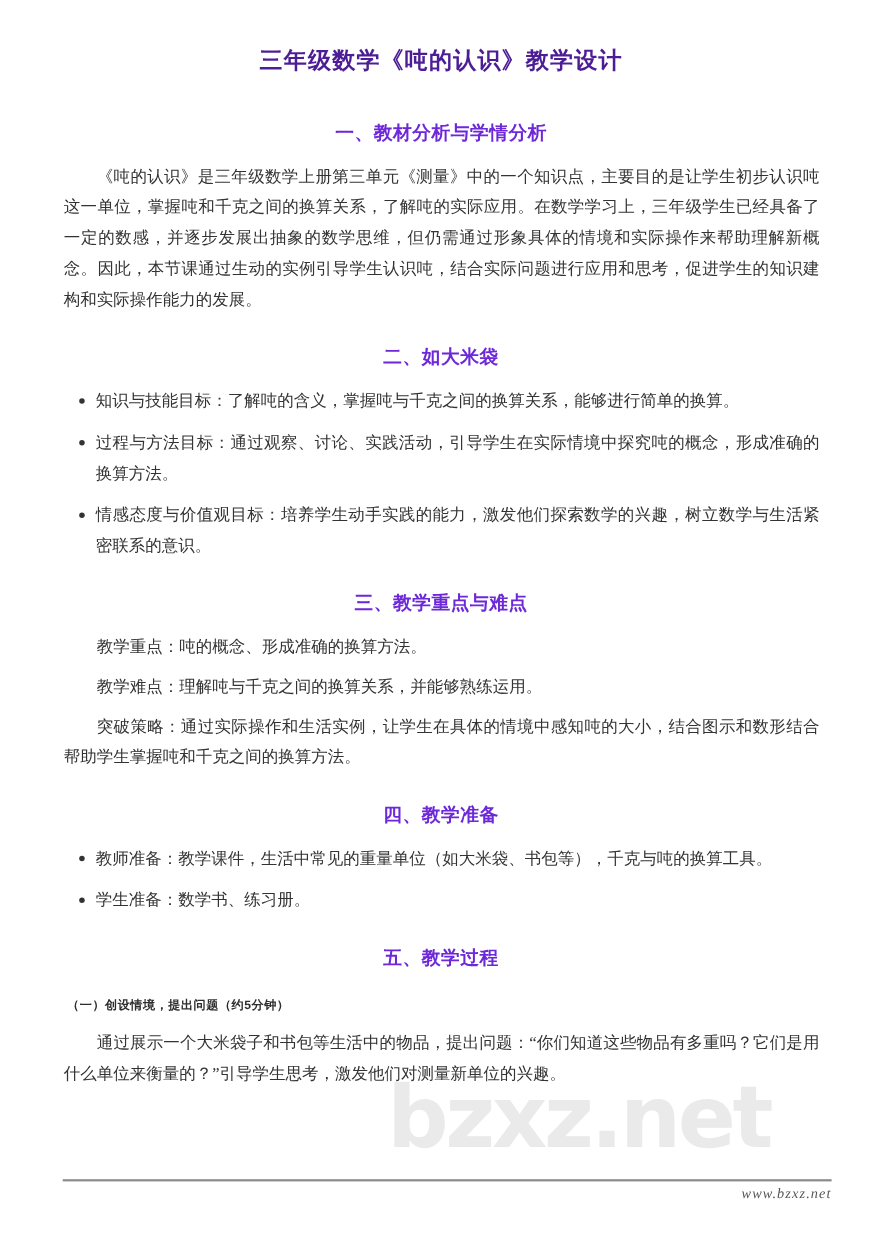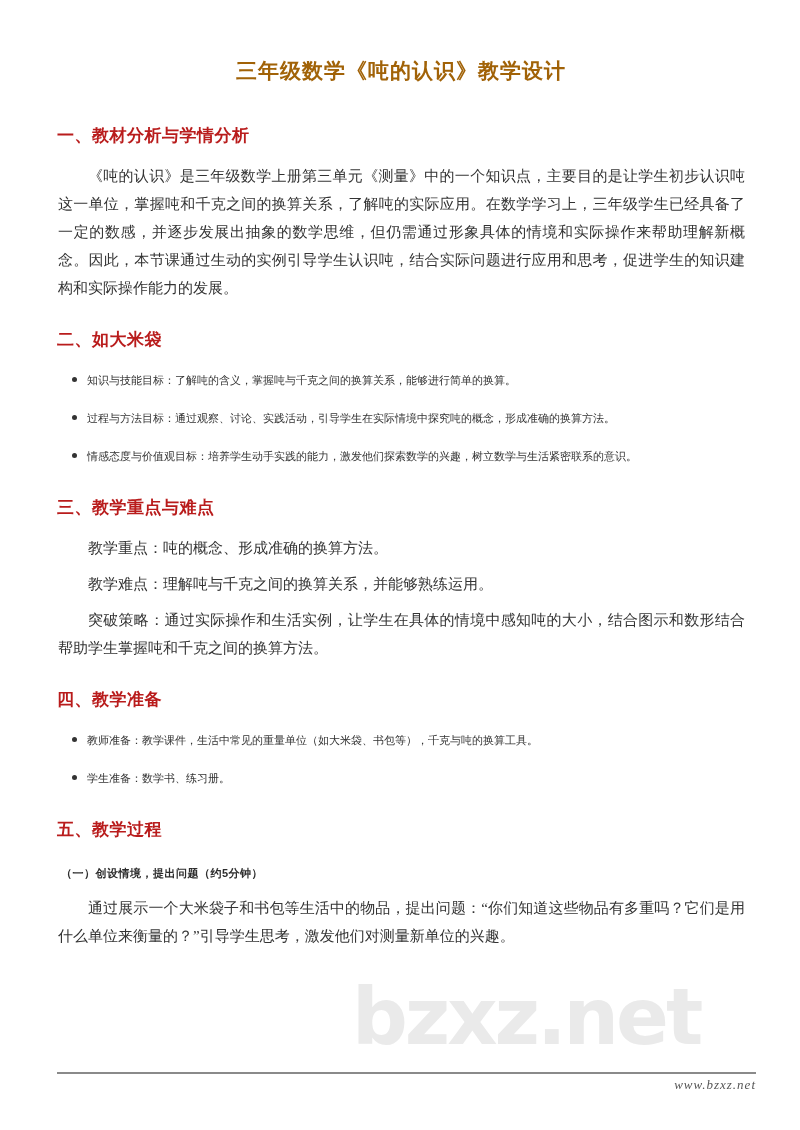--- a/index.html
+++ b/index.html
@@ -21,37 +21,38 @@
     height: 1130px;
     box-sizing: border-box;
   }
   .content {
     position: relative;
     z-index: 1;
     padding: 0 55px 0 57px;
   }
   .doc-title {
     margin: 0;
-    padding-top: 56px;
+    padding-top: 41px;
     font-family: "Liberation Sans", "DejaVu Sans", sans-serif;
     font-size: 21px;
     line-height: 30px;
     font-weight: bold;
     text-align: center;
-    color: #a16207;
+    color: #4c1d95;
     letter-spacing: 1px;
   }
   .sec-h {
     font-family: "Liberation Sans", "DejaVu Sans", sans-serif;
     font-size: 17px;
     line-height: 24px;
     font-weight: bold;
-    color: #b91c1c;
+    color: #6d28d9;
     letter-spacing: 0.5px;
     margin: 26px 0 14px 0;
+    text-align: center;
   }
   .sec-h.first {
     margin-top: 38px;
   }
   .sub-h {
     font-family: "Liberation Sans", "DejaVu Sans", sans-serif;
     font-size: 11px;
     line-height: 22px;
     font-weight: bold;
     color: #2d2d2d;
@@ -68,21 +69,21 @@
   }
   ul.bullets {
     list-style: none;
     margin: 14px 0 0 0;
     padding: 0 0 0 15px;
   }
   ul.bullets li {
     position: relative;
     padding-left: 15px;
     margin: 10px 0;
-    font-size: 11px;
+    font-size: 15px;
     line-height: 28px;
     text-align: justify;
     color: #333333;
   }
   .dot {
     position: absolute;
     left: 0;
     top: 11px;
     width: 5px;
     height: 5px;

